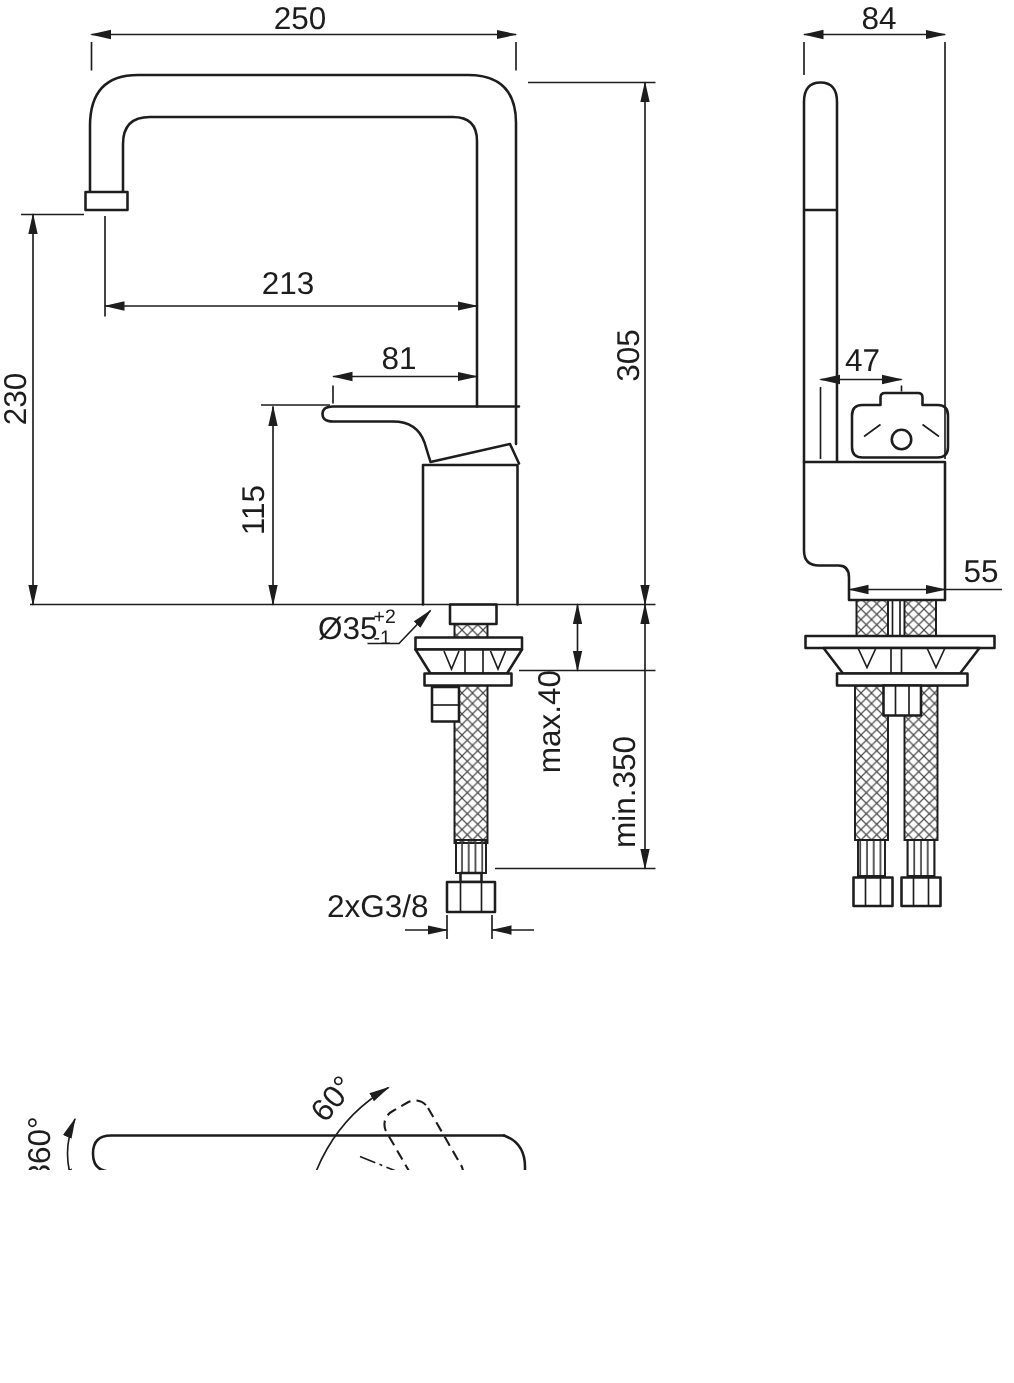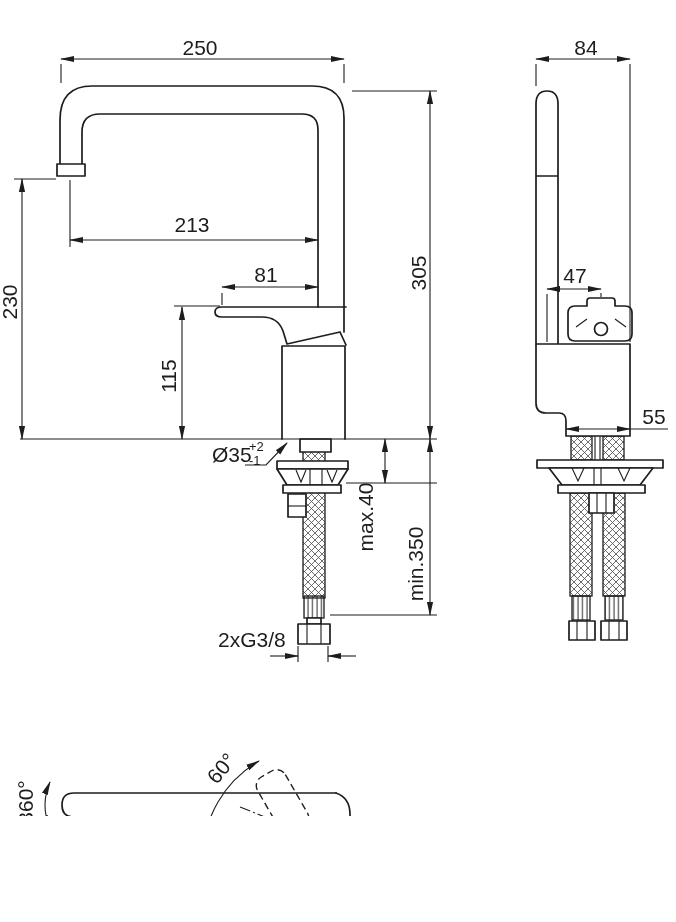--- a/index.html
+++ b/index.html
@@ -1,16 +1,16 @@
 <!DOCTYPE html>
 <html><head>
 <meta charset="utf-8">
 <style>
   html,body{margin:0;padding:0;background:#ffffff;}
-  .stage{width:676px;height:780px;background:#fff;margin-top:36px;}
+  .stage{width:676px;height:780px;background:#fff;}
   svg{display:block;}
   .ol{fill:none;stroke:#1d1d1d;stroke-width:1.7;stroke-linejoin:round;stroke-linecap:round;}
   .of{fill:#ffffff;stroke:#1d1d1d;stroke-width:1.7;stroke-linejoin:round;}
   .thin{fill:none;stroke:#1d1d1d;stroke-width:1.1;}
   .dim{fill:none;stroke:#1d1d1d;stroke-width:1.1;}
   .braid{fill:url(#braid);stroke:#1d1d1d;stroke-width:1.3;}
   .stripes{fill:url(#stripes);stroke:#1d1d1d;stroke-width:1.3;}
   .dash{fill:none;stroke:#1d1d1d;stroke-width:1.4;stroke-dasharray:7 4;}
   .dashdot{fill:none;stroke:#1d1d1d;stroke-width:1.1;stroke-dasharray:11 3 2 3;}
   .t{font-family:"Liberation Sans",sans-serif;font-size:21px;fill:#1d1d1d;}

